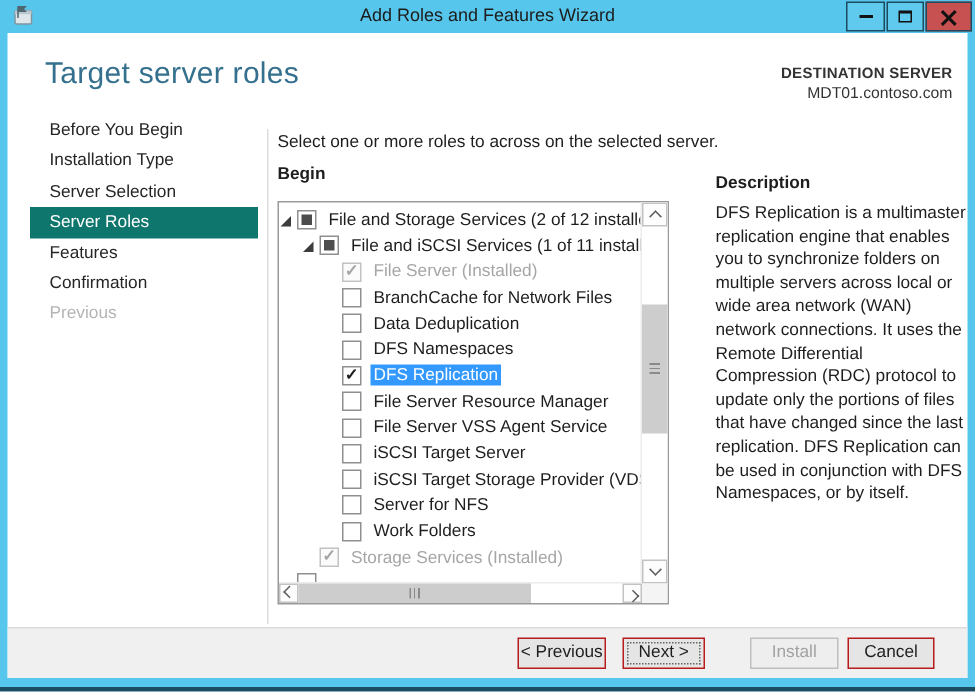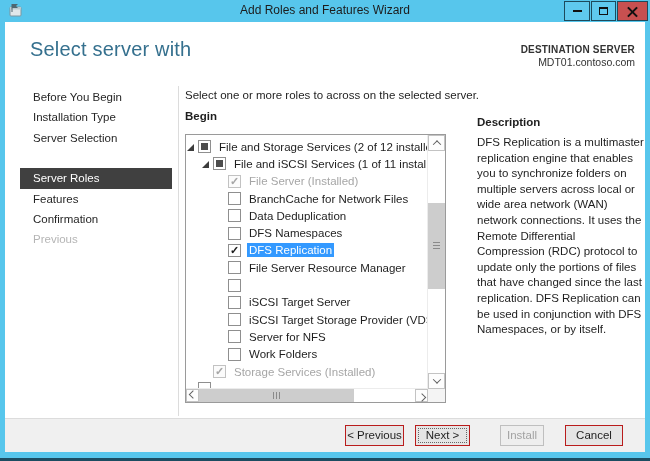--- a/index.html
+++ b/index.html
@@ -20,23 +20,23 @@
   .g-close::before,.g-close::after{content:"";position:absolute;left:-1px;top:5px;width:13px;height:2px;background:#111;}
   .g-close::before{transform:rotate(45deg);}
   .g-close::after{transform:rotate(-45deg);}
   
   .wbody{position:absolute;left:5px;top:22px;width:640px;height:430px;background:#ffffff;overflow:hidden;}
   .bottom-dark{position:absolute;left:0;bottom:0;width:650px;height:3px;background:#1b4c61;}
   .page-title{position:absolute;left:25px;top:16px;font-size:20px;color:#35708e;letter-spacing:.2px;}
   .dest-label{position:absolute;right:10px;top:22px;font-size:10px;font-weight:bold;color:#333;text-align:right;letter-spacing:.2px;}
   .dest-value{position:absolute;right:10px;top:34px;font-size:10.5px;color:#333;text-align:center;}
   
-  .nav{position:absolute;left:15px;top:65px;width:152px;}
+  .nav{position:absolute;left:15px;top:55px;width:152px;}
   .nav-item{height:20.4px;line-height:20.4px;padding-left:13px;font-size:11.5px;color:#262626;cursor:default;}
-  .nav-item.active{background:#404040;color:#ffffff;margin-top:20px;}
+  .nav-item.active{background:#0f766e;color:#ffffff;}
   .nav-item.disabled{color:#b5b5b5;}
   .v-divider{position:absolute;left:173px;top:64px;width:1px;height:330px;background:#dcdcdc;}
   
   .instruction{position:absolute;left:180px;top:67px;font-size:11.5px;color:#1e1e1e;}
   .roles-label{position:absolute;left:180px;top:88px;font-size:11.5px;font-weight:bold;color:#1e1e1e;}
   .listbox{position:absolute;left:180px;top:112px;width:261px;height:269px;background:#fff;
            border:1px solid #9a9a9a;box-sizing:border-box;}
   .tree-view{position:absolute;left:0;top:0;right:17px;bottom:13px;overflow:hidden;padding-top:3px;}
   .tree-row{display:flex;align-items:center;height:17.3px;white-space:nowrap;overflow:visible;}
   .exp-slot{width:11px;height:13px;flex:none;display:flex;align-items:flex-end;justify-content:flex-start;}
@@ -74,21 +74,21 @@
   .corner{position:absolute;right:0;bottom:0;width:17px;height:13px;background:#f4f4f4;}
   
   .desc-title{position:absolute;left:472px;top:94px;font-size:11.5px;font-weight:bold;color:#1e1e1e;}
   .desc-body{position:absolute;left:472px;top:113px;width:168px;font-size:11.5px;line-height:15.6px;color:#1e1e1e;}
   
   .footer{position:absolute;left:0;bottom:0;width:640px;height:33px;background:#f0f0f0;border-top:1px solid #dcdcdc;}
   .btn{position:absolute;top:6px;height:21px;box-sizing:border-box;background:#e5e5e5;border:1px solid #b91c1c;
        font-size:11.5px;color:#1e1e1e;text-align:center;line-height:19px;cursor:default;}
   .btn-previous{left:340px;width:59px;}
   .btn-next{left:410px;width:55px;}
-  .btn-install{left:495px;width:44px;}
+  .btn-install{left:495px;width:59px;}
   .btn-cancel{left:560px;width:58px;}
   .btn.focused::after{content:"";position:absolute;left:2px;top:2px;right:2px;bottom:2px;border:1px dotted #666;}
   .btn.disabled{color:#a2a2a2;border-color:#bfbfbf;background:#eeeeee;}
 </style>
 </head>
 <body>
 
 <div class="stage">
 
   <div class="titlebar">
@@ -104,21 +104,21 @@
       </div>
     <div class="winbtn max">
         <span class="g-max"></span>
       </div>
     <div class="winbtn close">
         <span class="g-close"></span>
       </div>
   </div>
 
   <div class="wbody">
-    <div class="page-title">Select server with</div>
+    <div class="page-title">Target server roles</div>
     <div class="dest-label">DESTINATION SERVER</div>
     <div class="dest-value">MDT01.contoso.com</div>
 
     <div class="nav">
         <div class="nav-item enabled">Before You Begin</div>
         <div class="nav-item enabled">Installation Type</div>
         <div class="nav-item enabled">Server Selection</div>
         <div class="nav-item active">Server Roles</div>
         <div class="nav-item enabled">Features</div>
         <div class="nav-item enabled">Confirmation</div>
@@ -171,20 +171,21 @@
             <span class="lbl sel">DFS Replication</span>
           </div>
           <div class="tree-row" style="padding-left: 31px;">
             <span class="exp-slot"></span>
             <span class="cb unchecked"></span>
             <span class="lbl">File Server Resource Manager</span>
           </div>
           <div class="tree-row" style="padding-left: 31px;">
             <span class="exp-slot"></span>
             <span class="cb unchecked"></span>
+            <span class="lbl">File Server VSS Agent Service</span>
           </div>
           <div class="tree-row" style="padding-left: 31px;">
             <span class="exp-slot"></span>
             <span class="cb unchecked"></span>
             <span class="lbl">iSCSI Target Server</span>
           </div>
           <div class="tree-row" style="padding-left: 31px;">
             <span class="exp-slot"></span>
             <span class="cb unchecked"></span>
             <span class="lbl">iSCSI Target Storage Provider (VDS and VSS</span>

